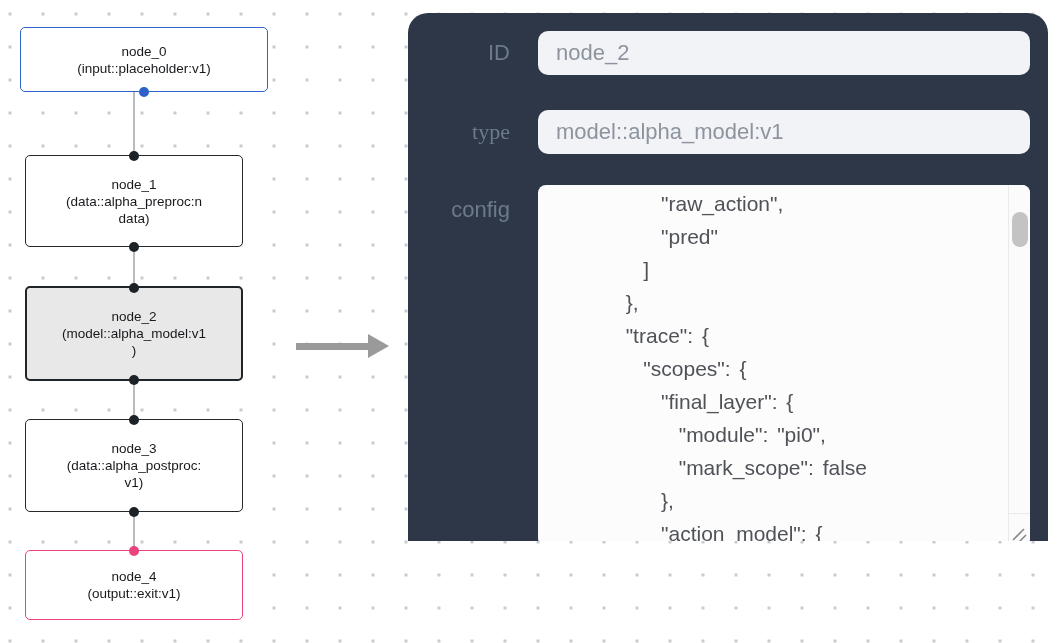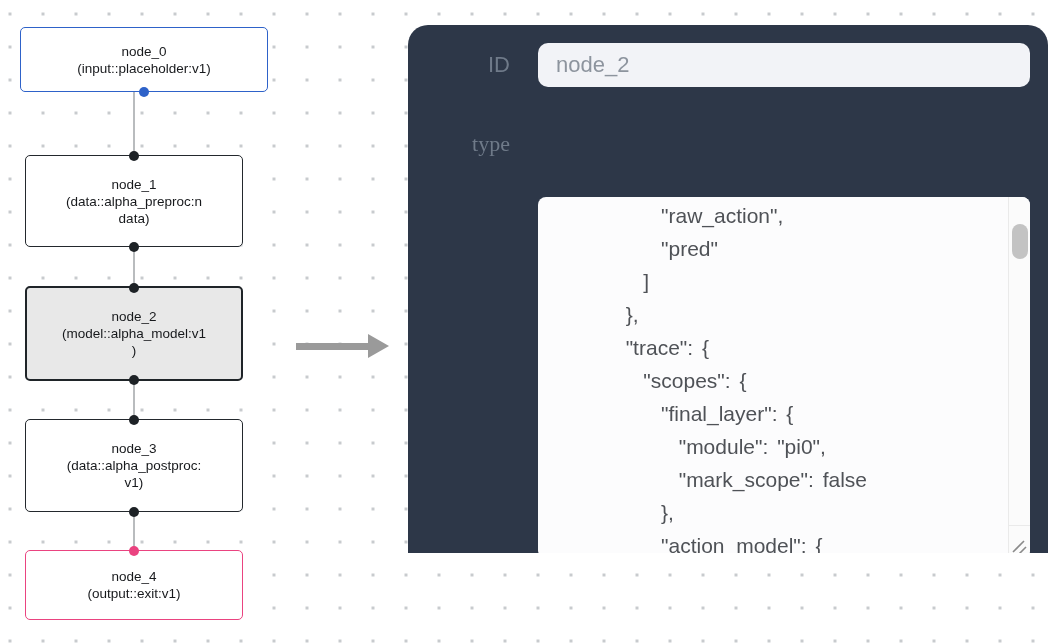--- a/index.html
+++ b/index.html
@@ -50,21 +50,21 @@
     width: 0; height: 0;
     border-left: 21px solid #9a9a9a;
     border-top: 12px solid transparent;
     border-bottom: 12px solid transparent;
   }
 
   
   .panel {
     position: absolute; left: 408px; top: 13px; width: 640px; height: 528px;
     background: #2d3748; border-radius: 20px 20px 0 0;
-    overflow: hidden; z-index: 5; margin-top: 12px;
+    overflow: hidden; z-index: 5;
   }
   .panel-label {
     position: absolute; left: 0; width: 102px;
     color: #6f7a89; font-size: 22px; text-align: right;
   }
   .label-id   { top: 18px; height: 44px; line-height: 44px; }
   .label-type { top: 97px; height: 44px; line-height: 44px; font-family: Liberation Serif, serif; }
   .label-config { top: 182px; height: 30px; line-height: 30px; }
   .panel-input {
     position: absolute; left: 130px; width: 492px; height: 44px;
@@ -157,21 +157,23 @@
 
   <div class="arrow-shaft" style="background: rgb(154, 154, 154);"></div>
   <div class="arrow-head" style="border-left-color: rgb(154, 154, 154);"></div>
 
   <div class="panel" style="background: rgb(45, 55, 72);">
 
     <div class="panel-label label-id">ID</div>
     <input class="panel-input input-id" type="text" value="node_2" style="">
 
     <div class="panel-label label-type">type</div>
+    <input class="panel-input input-type" type="text" value="model::alpha_model:v1" style="">
 
+    <div class="panel-label label-config">config</div>
 
     <div class="config-box">
       <pre class="config-text" id="config-text">      "raw_action",
       "pred"
     ]
   },
   "trace": {
     "scopes": {
       "final_layer": {
         "module": "pi0",

